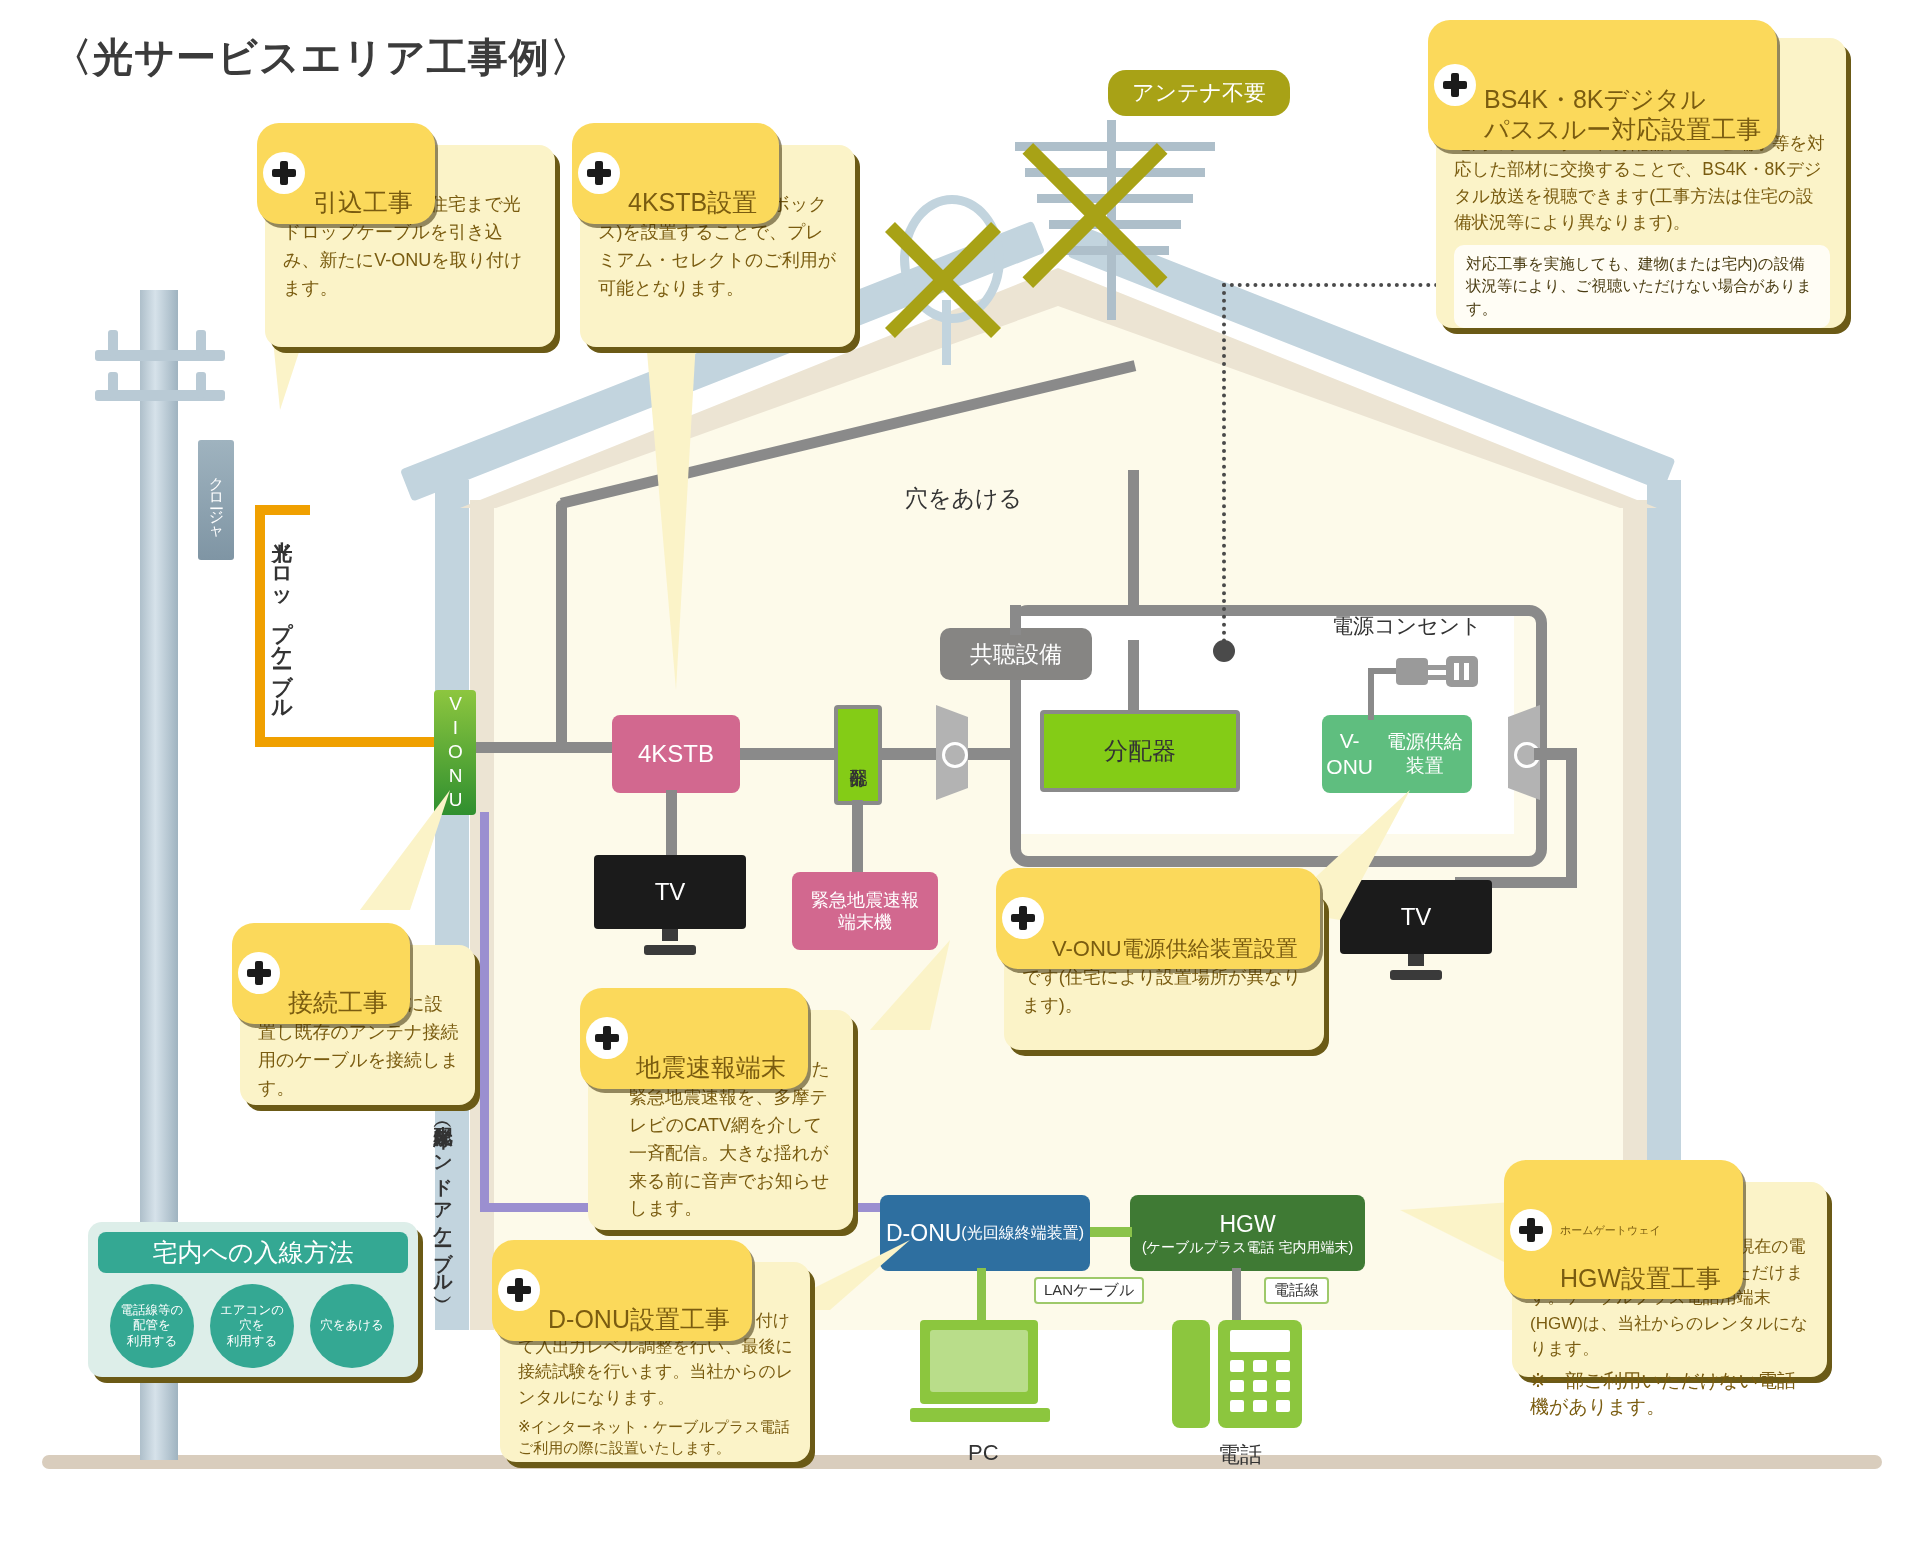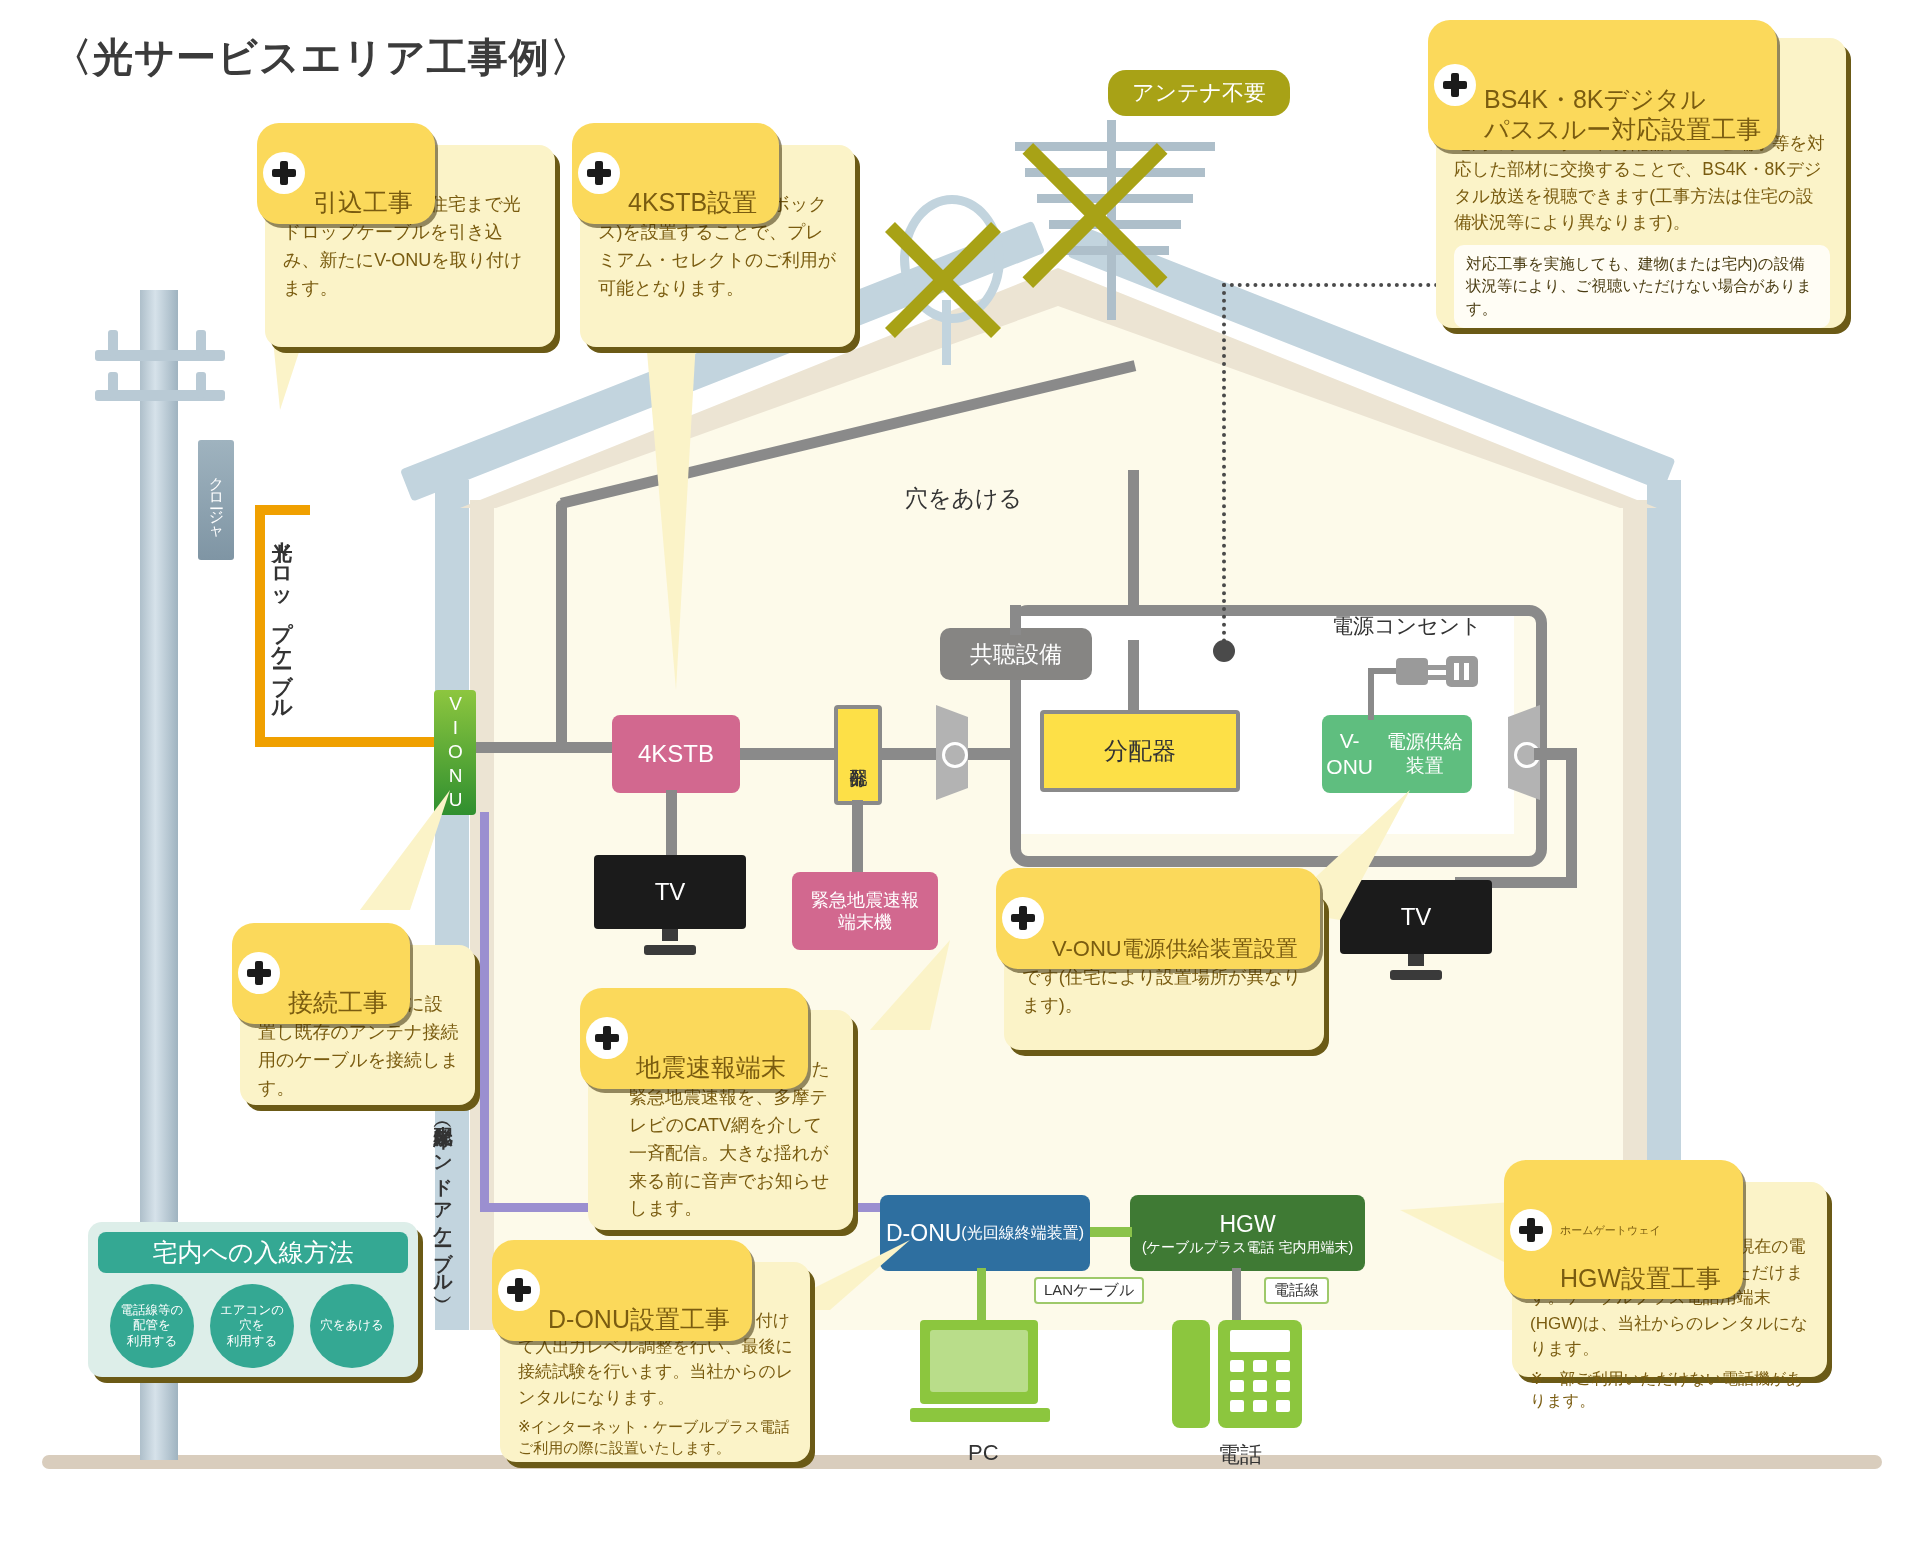--- a/index.html
+++ b/index.html
@@ -18,35 +18,35 @@
       font-weight:500; white-space:pre-line; line-height:1.18; box-shadow:3px 4px 0 rgba(60,45,5,.55);}
   .callout .plus{position:absolute;left:6px;top:50%;transform:translateY(-50%);
       width:42px;height:42px;border-radius:50%;background:#fff;}
   .callout .plus:before,.callout .plus:after{content:"";position:absolute;background:#1b1b1b;border-radius:2px;}
   .callout .plus:before{left:9px;top:17px;width:24px;height:8px;}
   .callout .plus:after{left:17px;top:9px;width:8px;height:24px;}
   .callout .body{padding:14px 16px 12px 18px;font-size:18px;line-height:1.55;color:#7a5c10;}
   .callout .body.top-pad{padding-top:46px;}
   .note{background:#fffdf5;border-radius:10px;padding:8px 12px;margin-top:10px;
         font-size:15.5px;line-height:1.45;color:#4a3c12;}
-  .tiny{font-size:16px;line-height:1.4;margin-top:6px;color:#7a5c10;}
+  .tiny{font-size:19px;line-height:1.4;margin-top:6px;color:#7a5c10;}
   .roof-l,.roof-r{position:absolute;background:#c2d4de;}
   .wall-band{position:absolute;background:#ece4d3;}
   .inner-fill{position:absolute;background:#fdfaea;}
 
   
   .dev{position:absolute;box-sizing:border-box;display:flex;align-items:center;
        justify-content:center;text-align:center;color:#fff;border-radius:8px;
        font-size:23px;line-height:1.25;}
   .dev-pink{background:#d2688f;}
   .dev-green{background:#5fbe7f;}
   .dev-blue{background:#2e6fa0;}
   .dev-dgreen{background:#3f7a34;}
   .dev-gray{background:#868583;border-radius:10px;}
-  .dev-white{background:#fde047;border:4px solid #8a8a8a;color:#333;border-radius:4px;}
+  .dev-white{background:#84cc16;border:4px solid #8a8a8a;color:#333;border-radius:4px;}
   .dev-sm{font-size:16px;}
   .wire{position:absolute;background:#8a8a8a;}
   .wire-thin{position:absolute;background:#8a8a8a;}
   .wire-orange{position:absolute;background:#f0a000;}
   .wire-purple{position:absolute;background:#9b8fd0;}
   .wire-green{position:absolute;background:#8bc34a;}
 
   
   .lbl{position:absolute;font-size:20px;color:#333;}
   .lbl-box{position:absolute;font-size:15px;color:#333;background:#fff;

